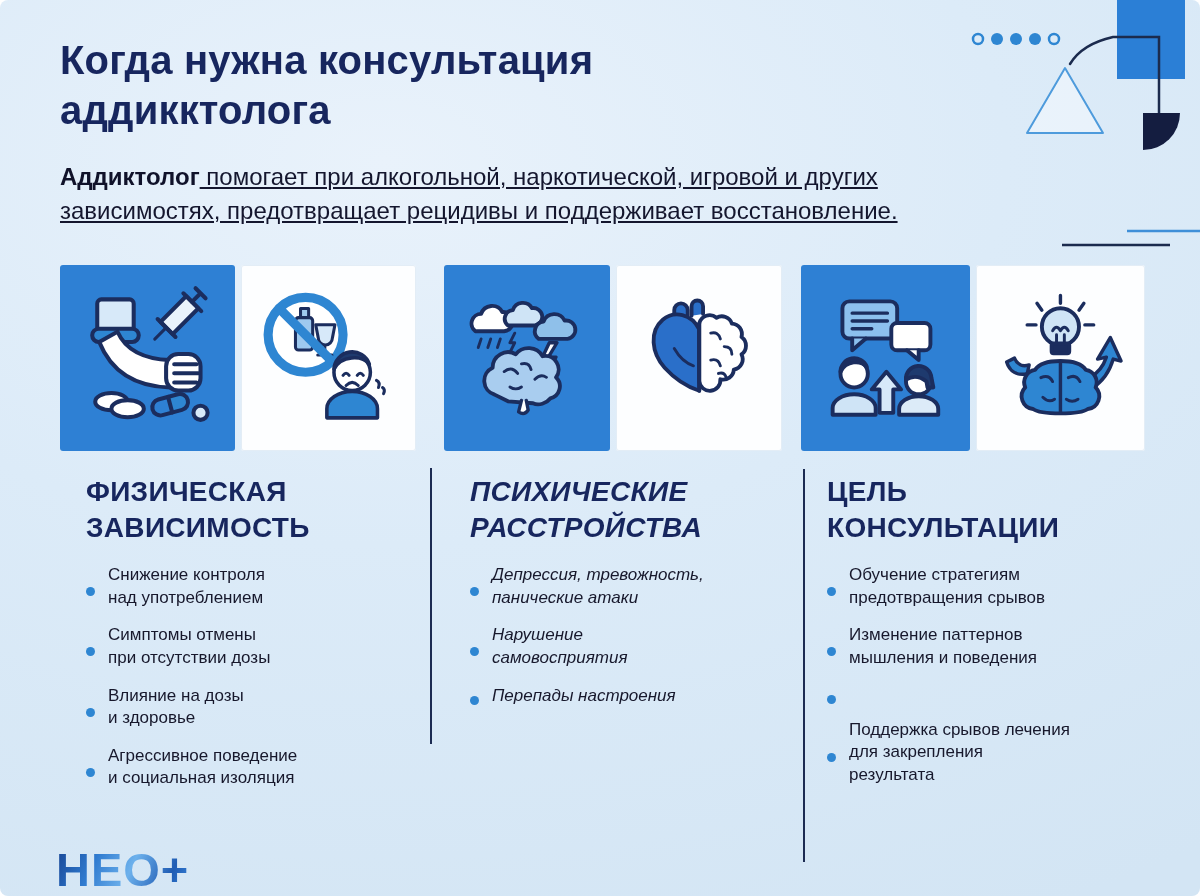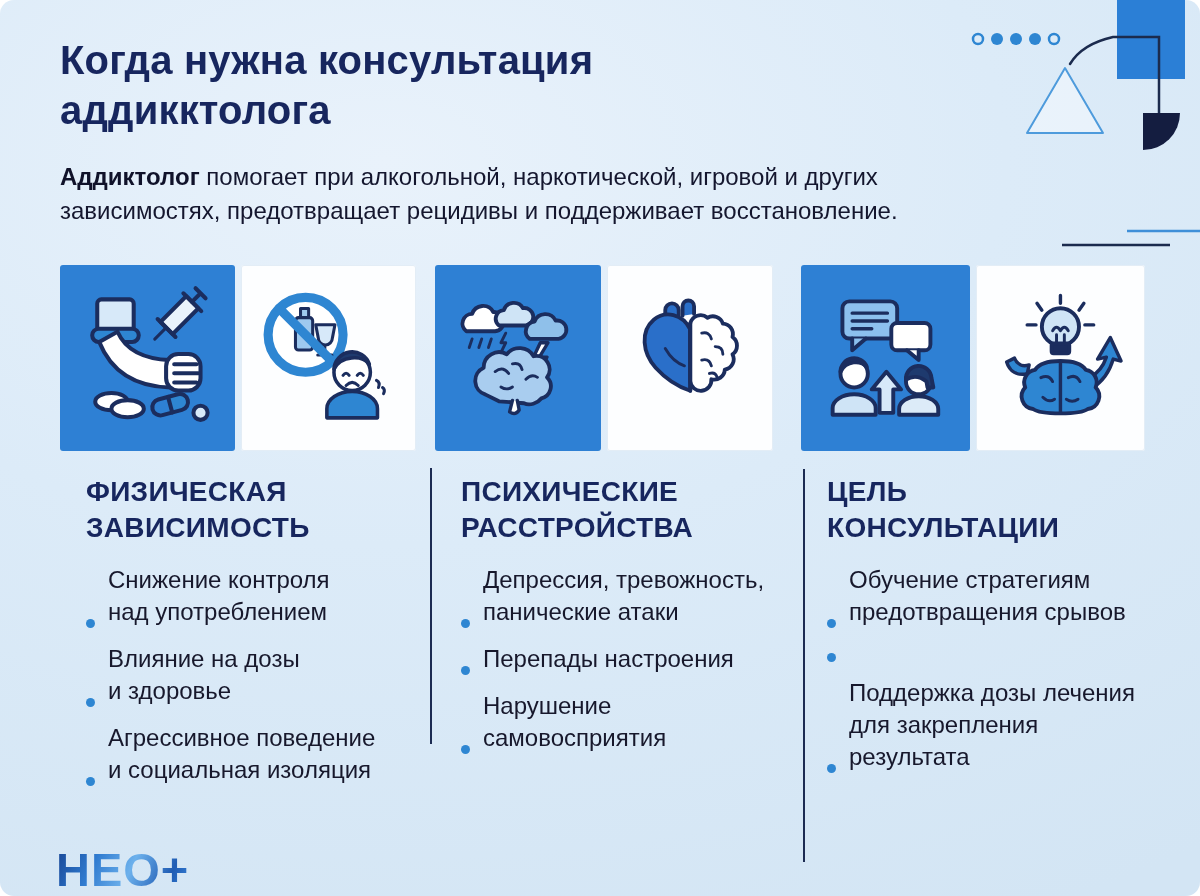--- a/index.html
+++ b/index.html
@@ -1,41 +1,41 @@
 <!DOCTYPE html>
 <html><head>
 <meta charset="utf-8">
 <style>
   html,body{margin:0;padding:0;background:#ffffff;}
   body{width:1200px;height:896px;overflow:hidden;font-family:"Liberation Sans","DejaVu Sans",sans-serif;}
-  .canvas{position:relative;width:1200px;height:896px;border-radius:14px;overflow:hidden;
+  .canvas{position:relative;width:1200px;height:896px;border-radius:8px;overflow:hidden;
     background:radial-gradient(115% 95% at 32% 18%, #e9f2fb 0%, #dcebf8 45%, #d3e5f4 100%);}
   
   .title{position:absolute;left:60px;top:36px;width:780px;margin:0;
     font-size:40px;line-height:1.24;font-weight:800;color:#17265e;letter-spacing:.2px;white-space:pre-line;}
   .intro{position:absolute;left:60px;top:160px;width:1020px;margin:0;
     font-size:24px;line-height:1.4;color:#14162e;}
   .intro b{font-weight:700;color:#10122a;}
-  .intro .rest{white-space:pre-line;}
+  .intro .rest{white-space:pre-line;text-decoration:underline;}
   
   .column{position:absolute;top:265px;}
   .col-1{left:60px;width:356px;}
-  .col-2{left:435px;width:338px;}
+  .col-2{left:444px;width:338px;font-style:italic;}
   .col-3{left:801px;width:344px;}
   .tiles{display:flex;gap:6px;height:186px;}
   .tile{flex:1;border-radius:3px;display:flex;align-items:center;justify-content:center;}
   .tile-blue{background:#2e80d4;}
   .tile-white{background:#fdfeff;box-shadow:0 0 0 1px #e3edf6 inset;}
   .tile svg{width:81%;height:84%;}
   .col-body{padding-left:26px;}
   .col-heading{margin:23px 0 0 0;font-size:28px;line-height:1.27;font-weight:800;
     color:#17265e;letter-spacing:.3px;white-space:pre-line;}
   .bullets{list-style:none;margin:19px 0 0 0;padding:0;}
-  .bullets li{display:flex;align-items:flex-end;margin-bottom:15px;
-    font-size:24px;line-height:1.33;color:#17182c;}
+  .bullets li{display:flex;align-items:center;margin-bottom:15px;
+    font-size:17px;line-height:1.33;color:#17182c;}
   .dot{flex:none;width:9px;height:9px;border-radius:50%;background:#2e86d2;margin:10px 13px 0 0;}
   .bt{white-space:pre-line;}
   
   .divider{position:absolute;width:2px;background:#1c2b52;}
   .divider-1{left:430px;top:468px;height:276px;}
   .divider-2{left:803px;top:469px;height:393px;}
   
   .decor-svg{position:absolute;left:0;top:0;pointer-events:none;}
   .logo{position:absolute;left:44px;top:830px;margin:12px;
     font-size:47px;font-weight:900;letter-spacing:1px;
@@ -120,20 +120,25 @@
       <h2 class="col-heading">ФИЗИЧЕСКАЯ
 ЗАВИСИМОСТЬ</h2>
       <ul class="bullets">
         <li>
             <span class="dot"></span>
             <span class="bt">Снижение контроля
 над употреблением</span>
           </li>
         <li>
             <span class="dot"></span>
+            <span class="bt">Симптомы отмены
+при отсутствии дозы</span>
+          </li>
+        <li>
+            <span class="dot"></span>
             <span class="bt">Влияние на дозы
 и здоровье</span>
           </li>
         <li>
             <span class="dot"></span>
             <span class="bt">Агрессивное поведение
 и социальная изоляция</span>
           </li>
       </ul>
     </div>
@@ -174,26 +179,26 @@
       <h2 class="col-heading">ПСИХИЧЕСКИЕ
 РАССТРОЙСТВА</h2>
       <ul class="bullets">
         <li>
             <span class="dot"></span>
             <span class="bt">Депрессия, тревожность,
 панические атаки</span>
           </li>
         <li>
             <span class="dot"></span>
-            <span class="bt">Перепады настроения</span>
-          </li>
-        <li>
-            <span class="dot"></span>
             <span class="bt">Нарушение
 самовосприятия</span>
+          </li>
+        <li>
+            <span class="dot"></span>
+            <span class="bt">Перепады настроения</span>
           </li>
       </ul>
     </div>
   </section>
 
   <section class="column col-3">
     <div class="tiles">
       <div class="tile tile-blue">
         <svg viewBox="0 0 140 140">
           <g fill="none" stroke="#1b2d5e" stroke-width="4" stroke-linecap="round" stroke-linejoin="round">
@@ -233,24 +238,29 @@
       <h2 class="col-heading">ЦЕЛЬ
 КОНСУЛЬТАЦИИ</h2>
       <ul class="bullets">
         <li>
             <span class="dot"></span>
             <span class="bt">Обучение стратегиям
 предотвращения срывов</span>
           </li>
         <li>
             <span class="dot"></span>
-          </li>
-        <li>
-            <span class="dot"></span>
-            <span class="bt">Поддержка дозы лечения
+            <span class="bt">Изменение паттернов
+мышления и поведения</span>
+          </li>
+        <li>
+            <span class="dot"></span>
+          </li>
+        <li>
+            <span class="dot"></span>
+            <span class="bt">Поддержка срывов лечения
 для закрепления
 результата</span>
           </li>
       </ul>
     </div>
   </section>
 
   <div class="divider divider-1"></div>
   <div class="divider divider-2"></div>
 

